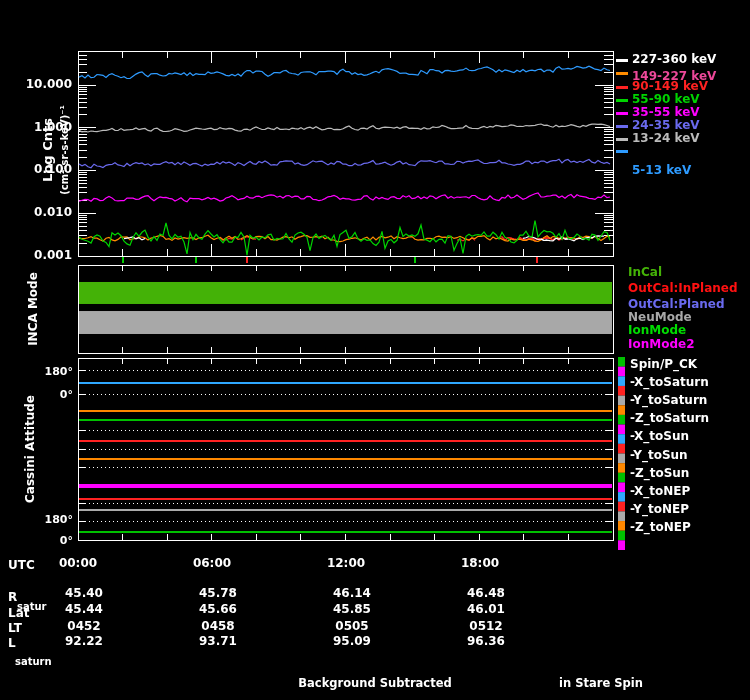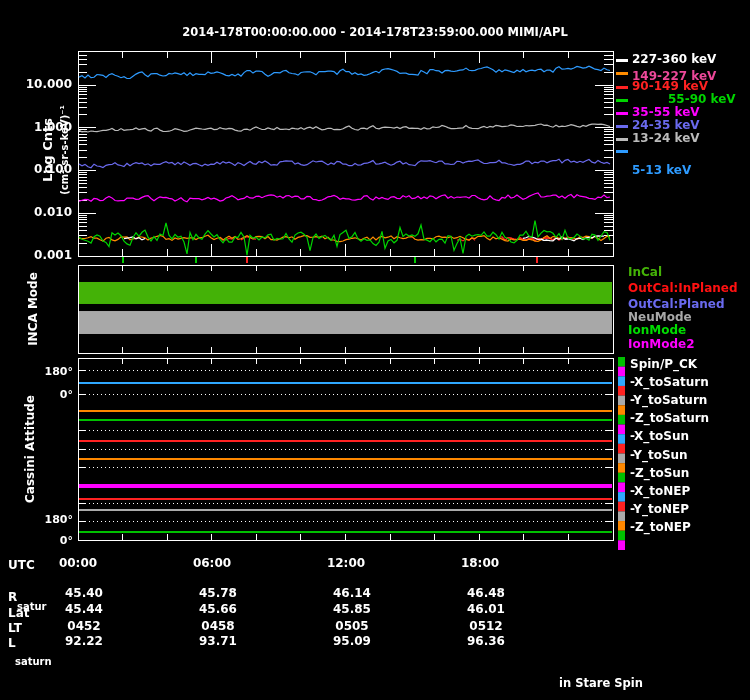--- a/index.html
+++ b/index.html
@@ -254,21 +254,20 @@
         <rect x="618" y="482.45" width="7" height="9.65" fill="#ff00ff"></rect>
         <rect x="618" y="492.1" width="7" height="9.65" fill="#2fa8ff"></rect>
         <rect x="618" y="501.75" width="7" height="9.65" fill="#ff2222"></rect>
         <rect x="618" y="511.4" width="7" height="9.65" fill="#aaaaaa"></rect>
         <rect x="618" y="521.05" width="7" height="9.65" fill="#ff8800"></rect>
         <rect x="618" y="530.7" width="7" height="9.65" fill="#00c000"></rect>
         <rect x="618" y="540.35" width="7" height="9.65" fill="#ff00ff"></rect>
       </g>
   </svg>
 
-  <div id="subtitle" class="abs">2014-178T00:00:00.000 - 2014-178T23:59:00.000 MIMI/APL</div>
 
   <div class="rot" style="left:47px;top:150px;font-size:13px;">Log Cnts</div>
   <div class="rot" style="left:64px;top:150px;font-size:10px;">(cm²-sr-s-keV)⁻¹</div>
   <div class="rot" style="left:33px;top:309px;font-size:12px;">INCA Mode</div>
   <div class="rot" style="left:30px;top:449px;font-size:12px;">Cassini Attitude</div>
 
   <div id="yticks-counts">
       <div class="abs ytick" style="top: 77px;">10.000</div>
       <div class="abs ytick" style="top: 120px;">1.000</div>
       <div class="abs ytick" style="top: 162px;">0.100</div>
@@ -276,21 +275,21 @@
       <div class="abs ytick" style="top: 248px;">0.001</div>
     </div>
   <div id="legend-counts">
       <div class="swatch" style="left: 616px; top: 59px; background: rgb(255, 255, 255);"></div>
       <div class="leg" style="left: 632px; top: 53px; color: rgb(255, 255, 255);">227-360 keV</div>
       <div class="swatch" style="left: 616px; top: 72px; background: rgb(255, 140, 0);"></div>
       <div class="leg" style="left: 632px; top: 70px; color: #ec4899;">149-227 keV</div>
       <div class="swatch" style="left: 616px; top: 86px; background: rgb(255, 34, 34);"></div>
       <div class="leg" style="left: 632px; top: 80px; color: rgb(255, 34, 34);">90-149 keV</div>
       <div class="swatch" style="left: 616px; top: 99px; background: rgb(0, 212, 0);"></div>
-      <div class="leg" style="left: 632px; top: 93px; color: rgb(0, 212, 0); margin-left: 36px;">55-90 keV</div>
+      <div class="leg" style="left: 632px; top: 93px; color: rgb(0, 212, 0);">55-90 keV</div>
       <div class="swatch" style="left: 616px; top: 112px; background: rgb(255, 0, 255);"></div>
       <div class="leg" style="left: 632px; top: 106px; color: rgb(255, 0, 255);">35-55 keV</div>
       <div class="swatch" style="left: 616px; top: 125px; background: rgb(106, 106, 238);"></div>
       <div class="leg" style="left: 632px; top: 119px; color: rgb(106, 106, 238);">24-35 keV</div>
       <div class="swatch" style="left: 616px; top: 138px; background: rgb(187, 187, 187);"></div>
       <div class="leg" style="left: 632px; top: 132px; color: rgb(187, 187, 187);">13-24 keV</div>
       <div class="swatch" style="left: 616px; top: 150px; background: rgb(46, 155, 255);"></div>
       <div class="leg" style="left: 632px; top: 144px; color: rgb(46, 155, 255); margin-top: 20px;">5-13 keV</div>
     </div>
   <div id="legend-mode">
@@ -345,15 +344,16 @@
     </div>
 
   <div class="rowlab" style="left:8px;top:558px;">UTC</div>
   <div class="rowlab" style="left:8px;top:590px;">R</div>
   <div class="sub" style="left:17px;top:601px;">satur</div>
   <div class="rowlab" style="left:8px;top:606px;">Lat</div>
   <div class="rowlab" style="left:8px;top:621px;">LT</div>
   <div class="rowlab" style="left:8px;top:636px;">L</div>
   <div class="sub" style="left:15px;top:648px;margin-top:8px;">saturn</div>
 
+  <div class="foot" style="left:275px;top:676px;width:200px;">Background Subtracted</div>
   <div class="foot" style="left:546px;top:676px;width:110px;">in Stare Spin</div>
 
 </div>
 
 </body></html>

